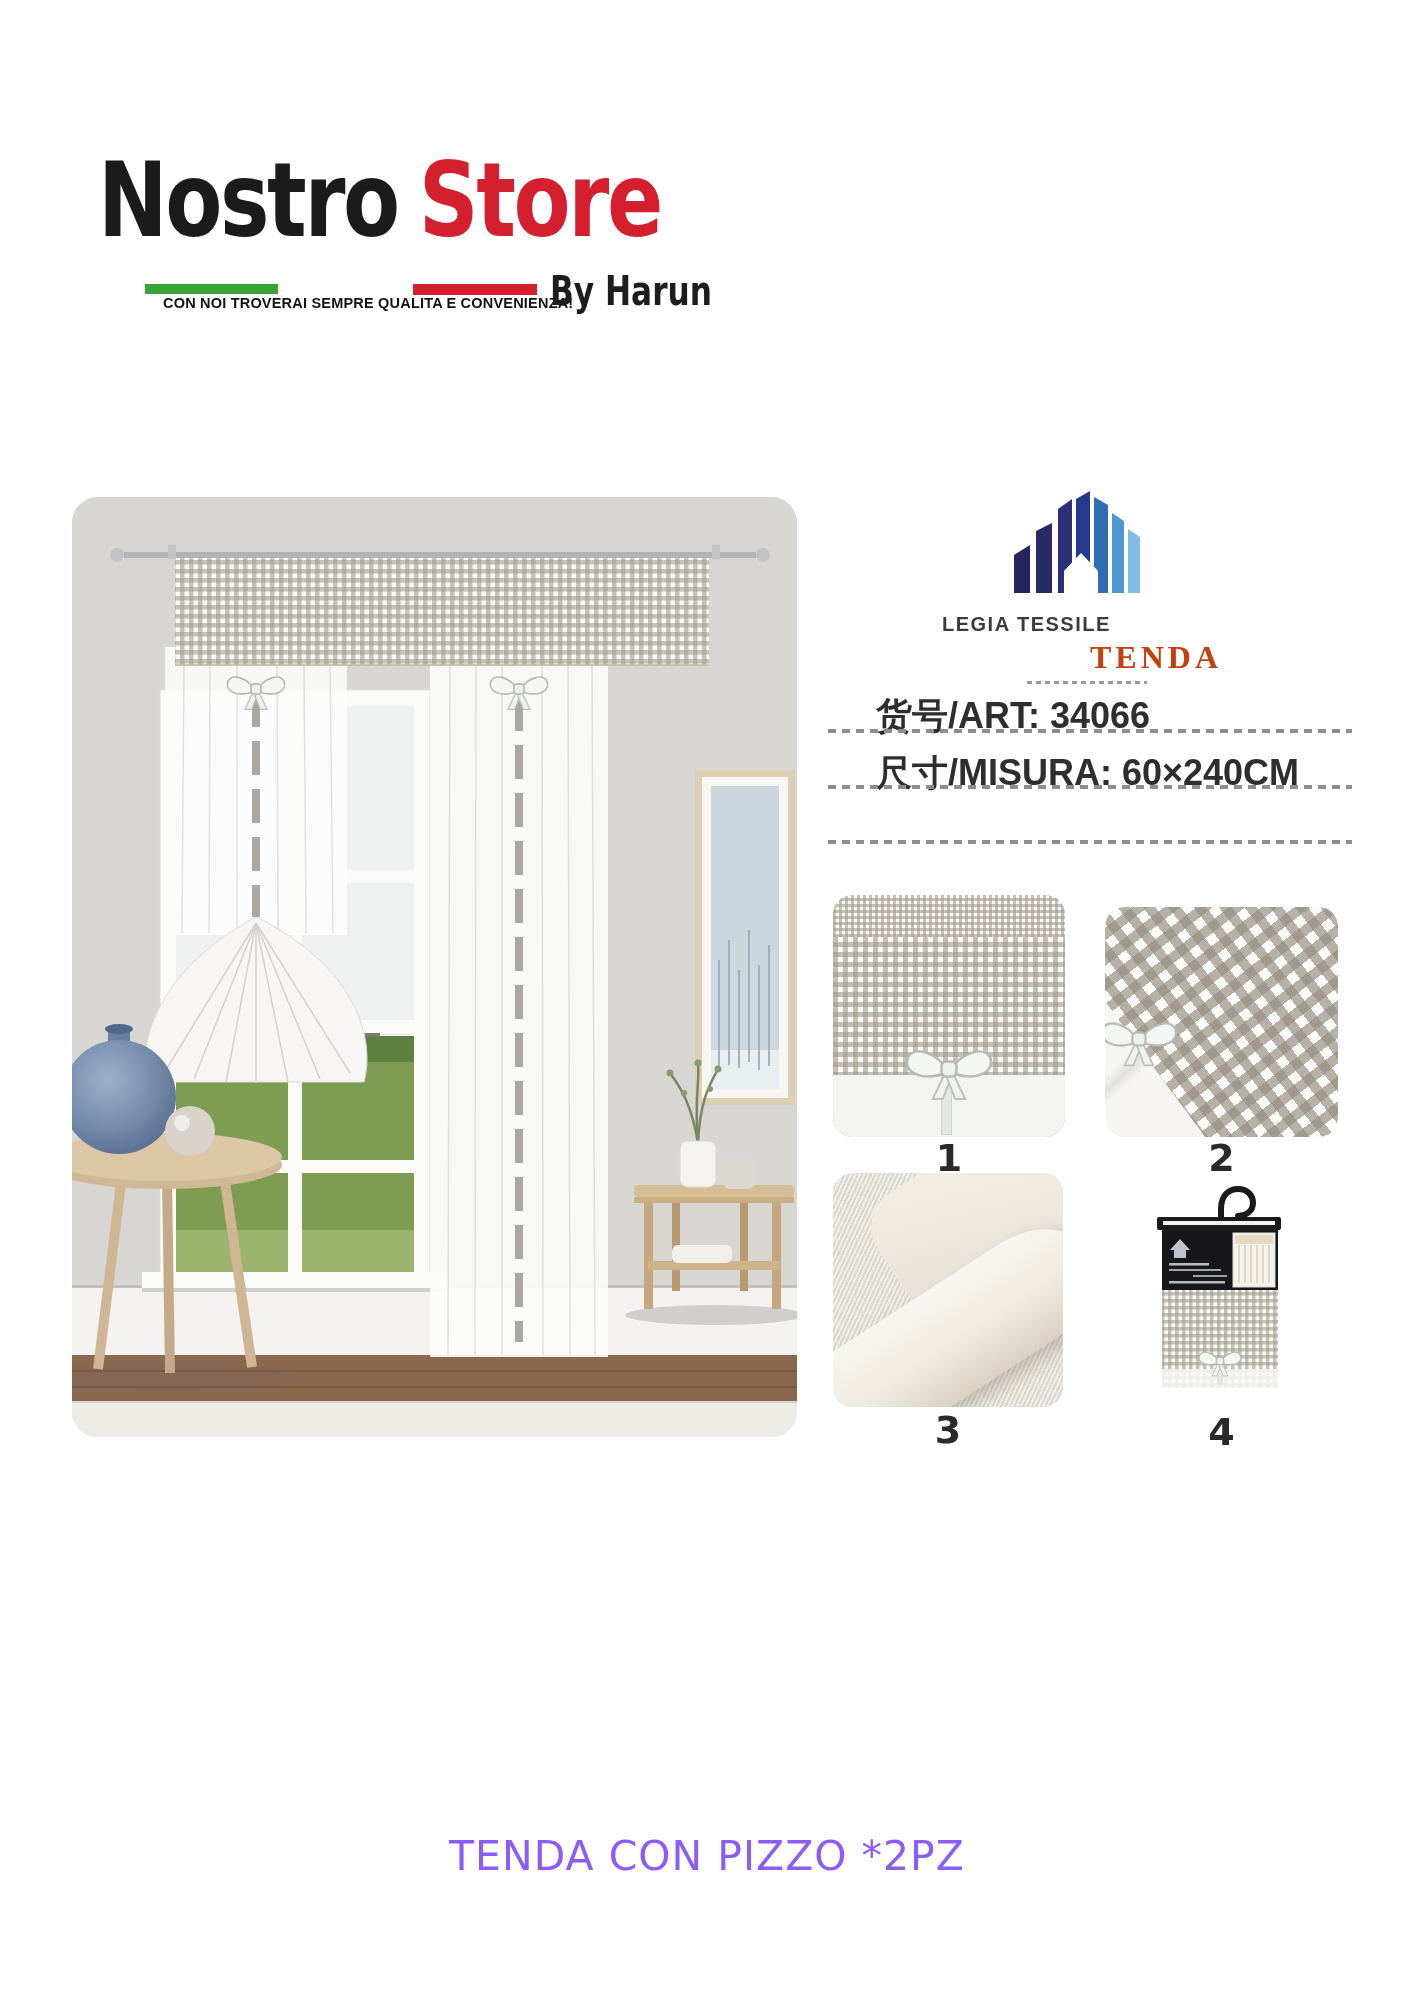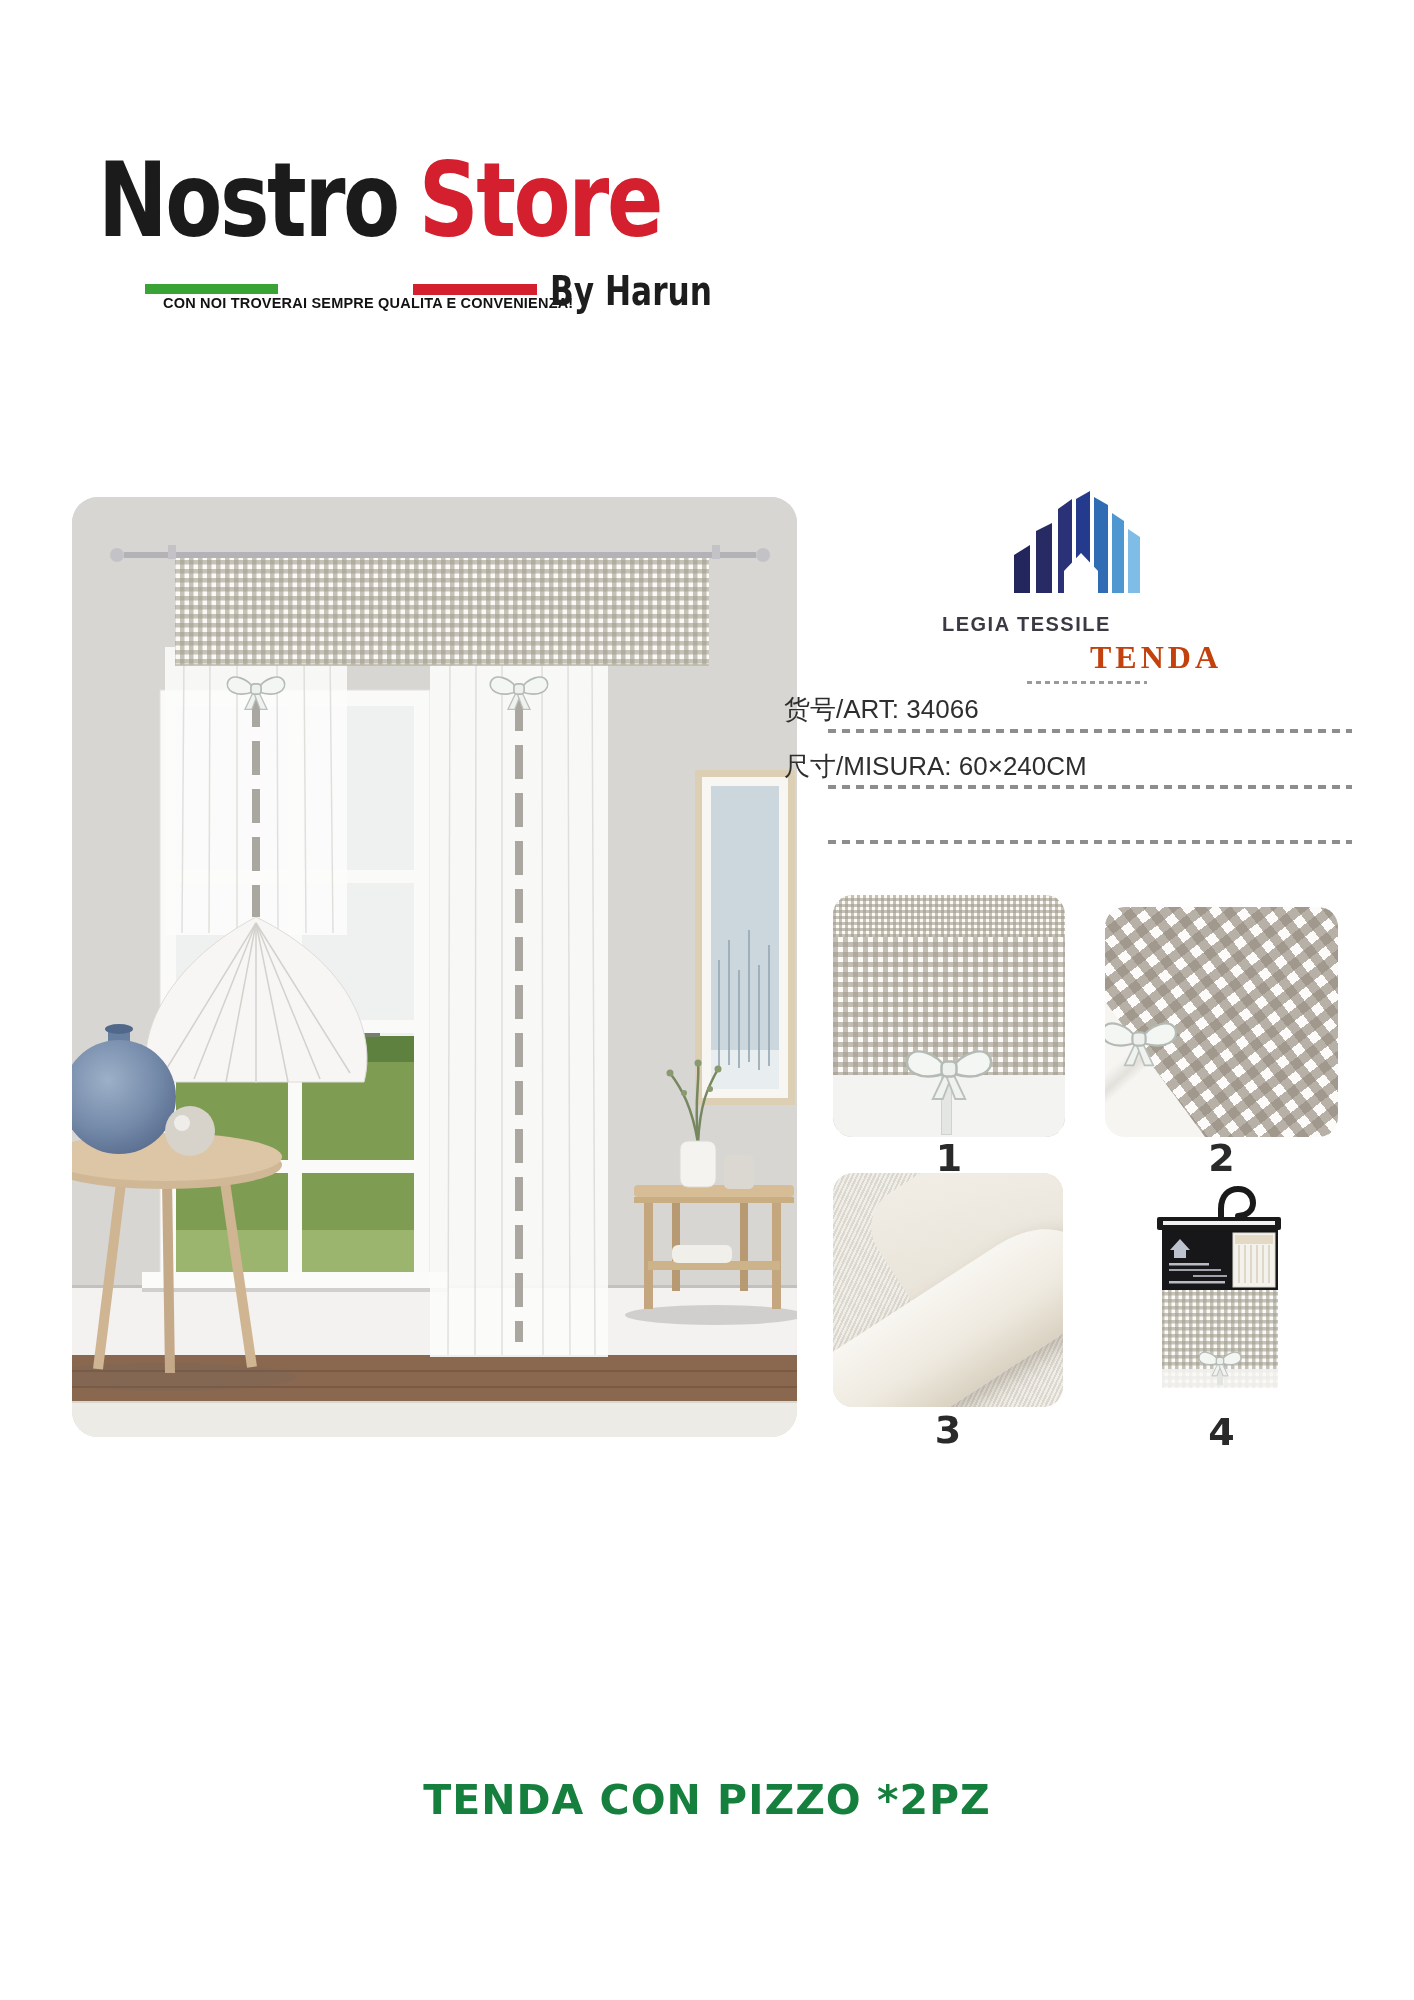--- a/index.html
+++ b/index.html
@@ -29,21 +29,21 @@
   .legia-logo{position:absolute;left:1012px;top:488px;width:136px;height:126px;}
   .legia-name{position:absolute;left:942px;top:613px;width:280px;
               font-size:20px;font-weight:bold;letter-spacing:1.5px;color:#3a3a44;}
   .legia-cat{position:absolute;left:942px;top:639px;width:280px;text-align:right;
              font-family:"Liberation Serif",serif;font-size:32px;font-weight:600;
              letter-spacing:4px;color:#c2410c;}
   .tenda-dash{position:absolute;left:1027px;top:681px;width:120px;height:3px;
               background-image:repeating-linear-gradient(90deg,#9a9a9a 0 5px,transparent 5px 9px);}
 
   
-  .spec-text{position:absolute;left:784px;font-size:26px;color:#2e2e2e;font-weight:400;
+  .spec-text{position:absolute;left:876px;font-size:36px;color:#2e2e2e;font-weight:700;
              white-space:nowrap;letter-spacing:0px;}
   .dash{position:absolute;left:828px;width:524px;height:4px;
         background-image:repeating-linear-gradient(90deg,#8d8d8d 0 8px,transparent 8px 14px);}
 
   
   .dimg{position:absolute;border-radius:20px;overflow:hidden;background:#fbfaf7;}
   .ging-sm{background-color:#fbfaf7;background-image:
       repeating-linear-gradient(90deg,rgba(161,155,141,.62) 0 5px,rgba(0,0,0,0) 5px 10px),
       repeating-linear-gradient(0deg,rgba(161,155,141,.62) 0 5px,rgba(0,0,0,0) 5px 10px);}
   .ging-xs{background-color:#fbfaf7;background-image:
@@ -66,22 +66,22 @@
 
   
   .diag-clip{position:absolute;inset:0;clip-path:polygon(0 0,100% 0,100% 100%,43% 100%,0 41%);}
   .diag-rot{position:absolute;left:-90px;top:-95px;width:430px;height:430px;transform:rotate(-38deg);}
   .sheer-corner{position:absolute;inset:0;background:
       linear-gradient(318deg,rgba(0,0,0,0) 55%,rgba(210,206,198,.5) 58%,#f6f5f2 62%);}
 
   .bow-svg{position:absolute;overflow:visible;}
 
   
-  .footer-title{position:absolute;left:0;width:1414px;top:1776px;text-align:center;
-      font-family:"DejaVu Sans",sans-serif;font-weight:700;font-size:41px;color:#15803d;
+  .footer-title{position:absolute;left:0;width:1414px;top:1832px;text-align:center;
+      font-family:"DejaVu Sans",sans-serif;font-weight:400;font-size:41px;color:#8b5cf6;
       letter-spacing:1px;}
 </style>
 </head>
 <body>
 
 <svg width="0" height="0" style="position:absolute" aria-hidden="true">
   <defs>
     <g id="bow">
       <path d="M-2 0 C-10 -13 -28 -19 -33 -9 C-37 1 -24 11 -2 3 Z" fill="#f4f6f4" stroke="#b4bab4" stroke-width="2"></path>
       <path d="M2 0 C10 -13 28 -19 33 -9 C37 1 24 11 2 3 Z" fill="#f4f6f4" stroke="#b4bab4" stroke-width="2"></path>

